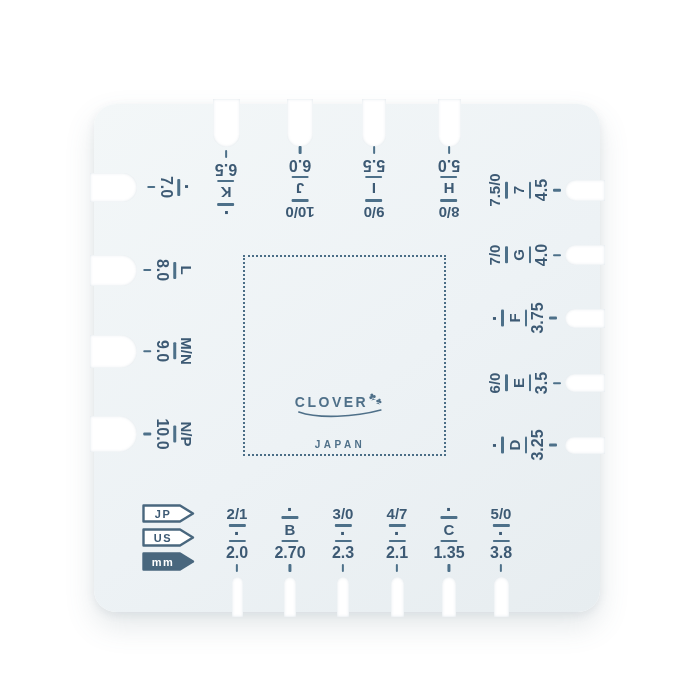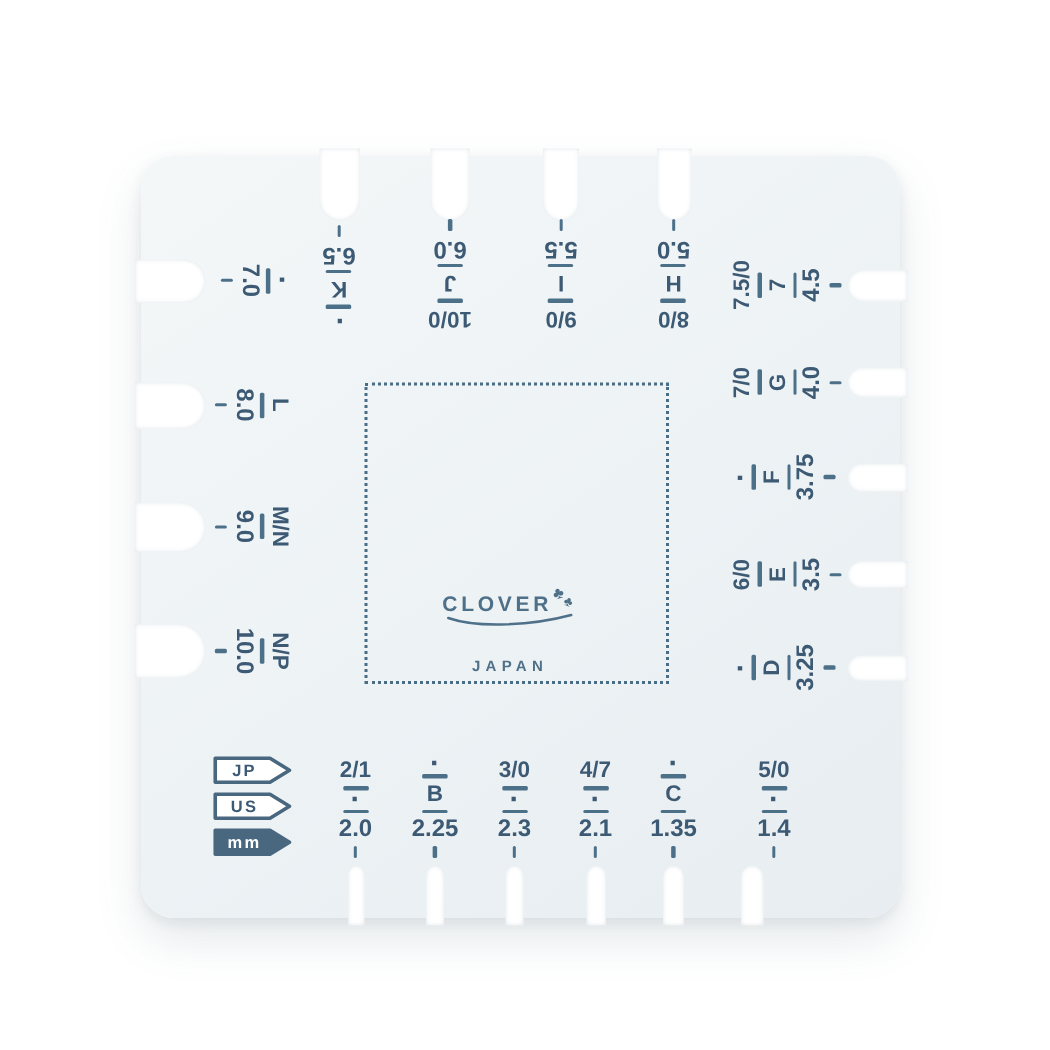--- a/index.html
+++ b/index.html
@@ -184,21 +184,21 @@
       <div class="bar"></div>
       <div class="val mm">2.0</div>
       <div class="tick"></div>
     </div>
     <div class="slot" style="left: 284px; width: 12px; top: 577px; height: 40px; border-radius: 6px 6px 0px 0px;"></div>
     <div class="entry" style="left: 290px; top: 539px; transform: translate(-50%, -50%) rotate(0deg);">
       <div class="val jp dot">·</div>
       <div class="bar"></div>
       <div class="val us">B</div>
       <div class="bar"></div>
-      <div class="val mm">2.25</div>
+      <div class="val mm">2.70</div>
       <div class="tick"></div>
     </div>
     <div class="slot" style="left: 337px; width: 12px; top: 577px; height: 40px; border-radius: 6px 6px 0px 0px;"></div>
     <div class="entry" style="left: 343px; top: 539px; transform: translate(-50%, -50%) rotate(0deg); text-align: right;">
       <div class="val jp">3/0</div>
       <div class="bar"></div>
       <div class="val us dot">·</div>
       <div class="bar"></div>
       <div class="val mm">2.3</div>
       <div class="tick"></div>
@@ -215,21 +215,21 @@
     <div class="slot" style="left: 442px; width: 14px; top: 577px; height: 40px; border-radius: 7px 7px 0px 0px;"></div>
     <div class="entry" style="left: 449px; top: 539px; transform: translate(-50%, -50%) rotate(0deg);">
       <div class="val jp dot">·</div>
       <div class="bar"></div>
       <div class="val us">C</div>
       <div class="bar"></div>
       <div class="val mm">1.35</div>
       <div class="tick"></div>
     </div>
     <div class="slot" style="left: 493.5px; width: 15px; top: 577px; height: 40px; border-radius: 7.5px 7.5px 0px 0px;"></div>
-    <div class="entry" style="left: 516px; top: 539px; transform: translate(-50%, -50%) rotate(0deg);">
+    <div class="entry" style="left: 501px; top: 539px; transform: translate(-50%, -50%) rotate(0deg);">
       <div class="val jp">5/0</div>
       <div class="bar"></div>
       <div class="val us dot">·</div>
       <div class="bar"></div>
-      <div class="val mm">1.4</div>
+      <div class="val mm">3.8</div>
       <div class="tick"></div>
     </div>
   </div>
 
 </body></html>

